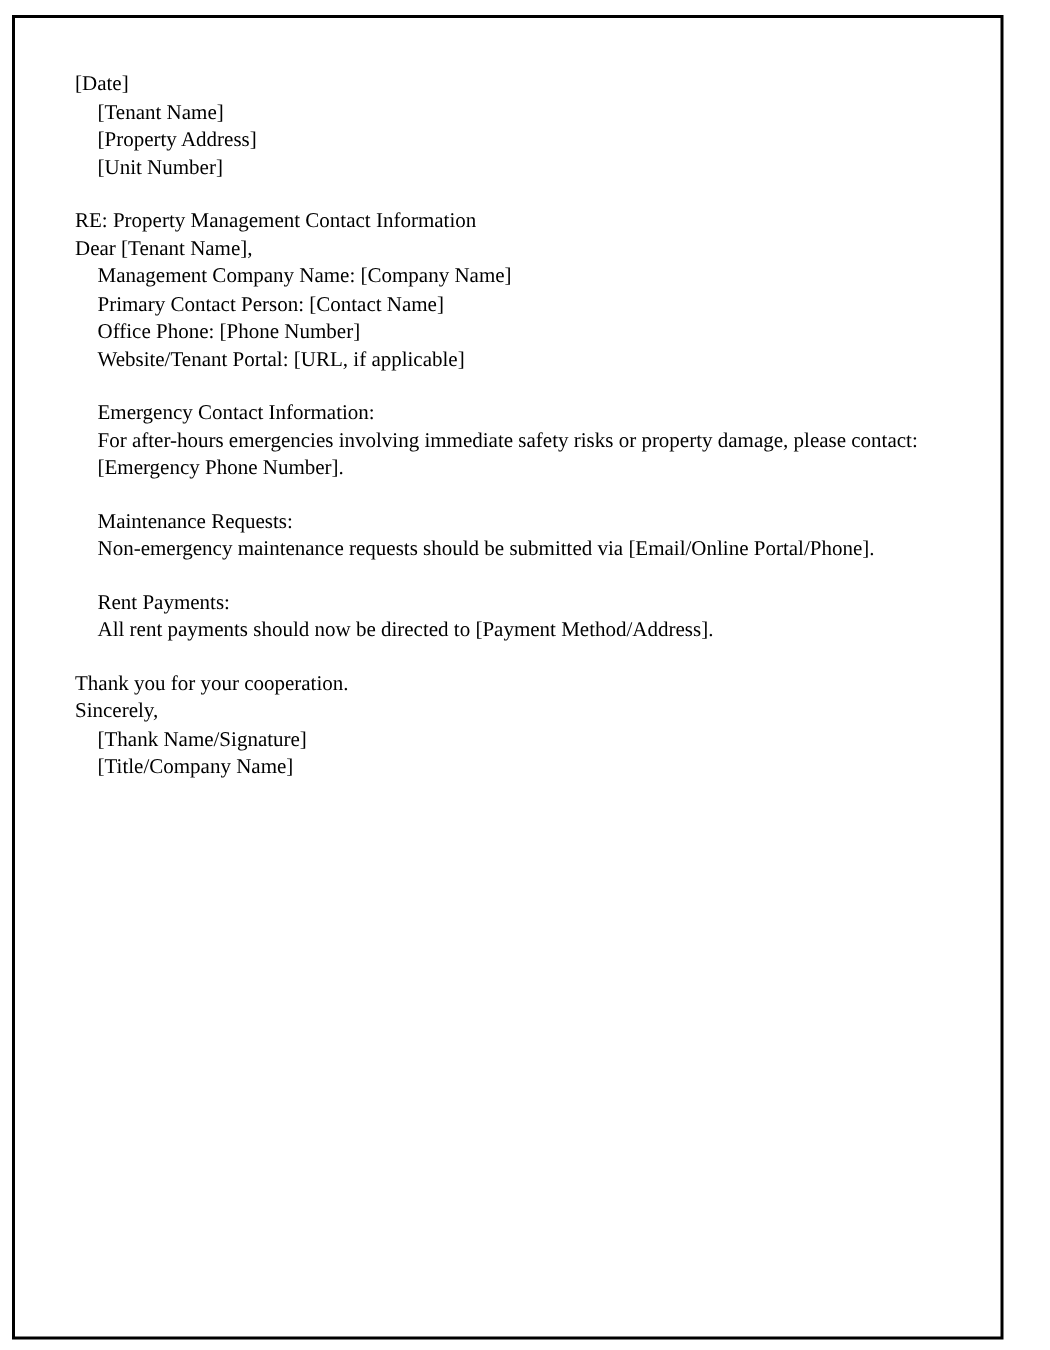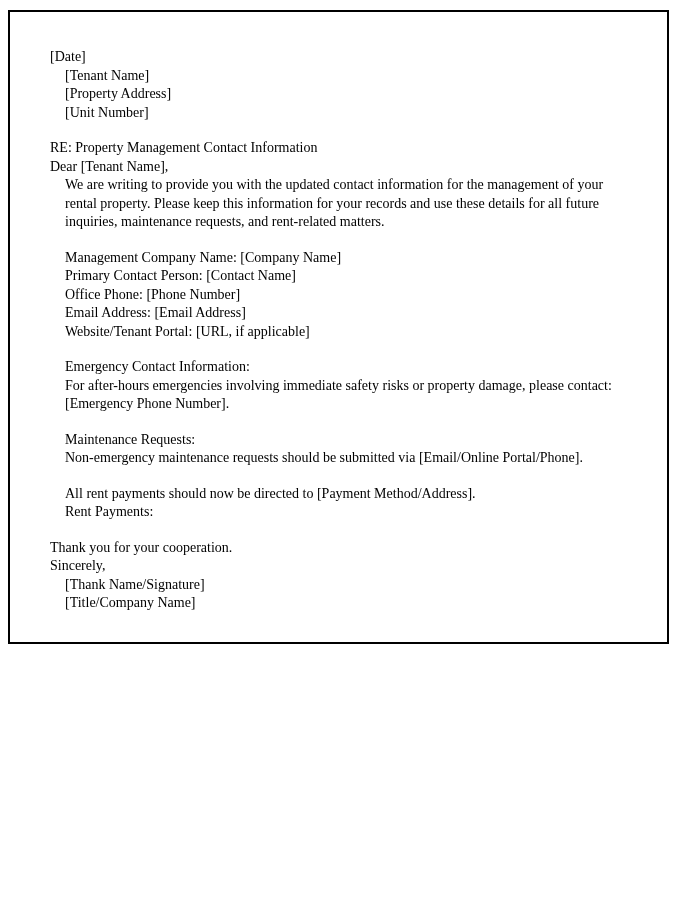--- a/index.html
+++ b/index.html
@@ -12,21 +12,21 @@
     height: 900px;
     position: relative;
     font-family: "Liberation Serif", "DejaVu Serif", serif;
     color: #000000;
   }
   .page {
     position: absolute;
     left: 8px;
     top: 10px;
     width: 661px;
-    height: 634px;
+    height: 883px;
     border: 2px solid #000000;
     box-sizing: border-box;
     background: #ffffff;
     padding: 36px 40px 0 40px;
     overflow: hidden;
   }
   .doc {
     font-size: 14px;
     line-height: 18.5px;
   }
@@ -51,43 +51,41 @@
     <div class="block">
       <p class="line">[Tenant Name]</p>
       <p class="line">[Property Address]</p>
       <p class="line">[Unit Number]</p>
     </div>
 
     <p class="block line bold">RE: Property Management Contact Information</p>
 
     <p class="block line">Dear [Tenant Name],</p>
 
-    <p class="block">We are writing to provide you with the updated contact information for the management of your rental property. Please keep this information for your records and use these details for all future inquiries, maintenance requests, and rent-related matters.</p>
 
     <div class="block">
       <p class="line"><span class="bold">Management Company Name:</span><span> [Company Name]</span></p>
       <p class="line"><span class="bold">Primary Contact Person:</span><span> [Contact Name]</span></p>
       <p class="line"><span class="bold">Office Phone:</span><span> [Phone Number]</span></p>
-      <p class="line"><span class="bold">Email Address:</span><span> [Email Address]</span></p>
       <p class="line"><span class="bold">Website/Tenant Portal:</span><span> [URL, if applicable]</span></p>
     </div>
 
     <div class="block">
       <p class="line bold">Emergency Contact Information:</p>
       <p class="line">For after-hours emergencies involving immediate safety risks or property damage, please contact: [Emergency Phone Number].</p>
     </div>
 
     <div class="block">
       <p class="line bold">Maintenance Requests:</p>
       <p class="line">Non-emergency maintenance requests should be submitted via [Email/Online Portal/Phone].</p>
     </div>
 
     <div class="block">
+      <p class="line bold">Rent Payments:</p>
       <p class="line">All rent payments should now be directed to [Payment Method/Address].</p>
-      <p class="line bold">Rent Payments:</p>
     </div>
 
     <p class="block line">Thank you for your cooperation.</p>
 
     <p class="block line">Sincerely,</p>
 
     <div class="block">
       <p class="line">[Thank Name/Signature]</p>
       <p class="line">[Title/Company Name]</p>
     </div>

